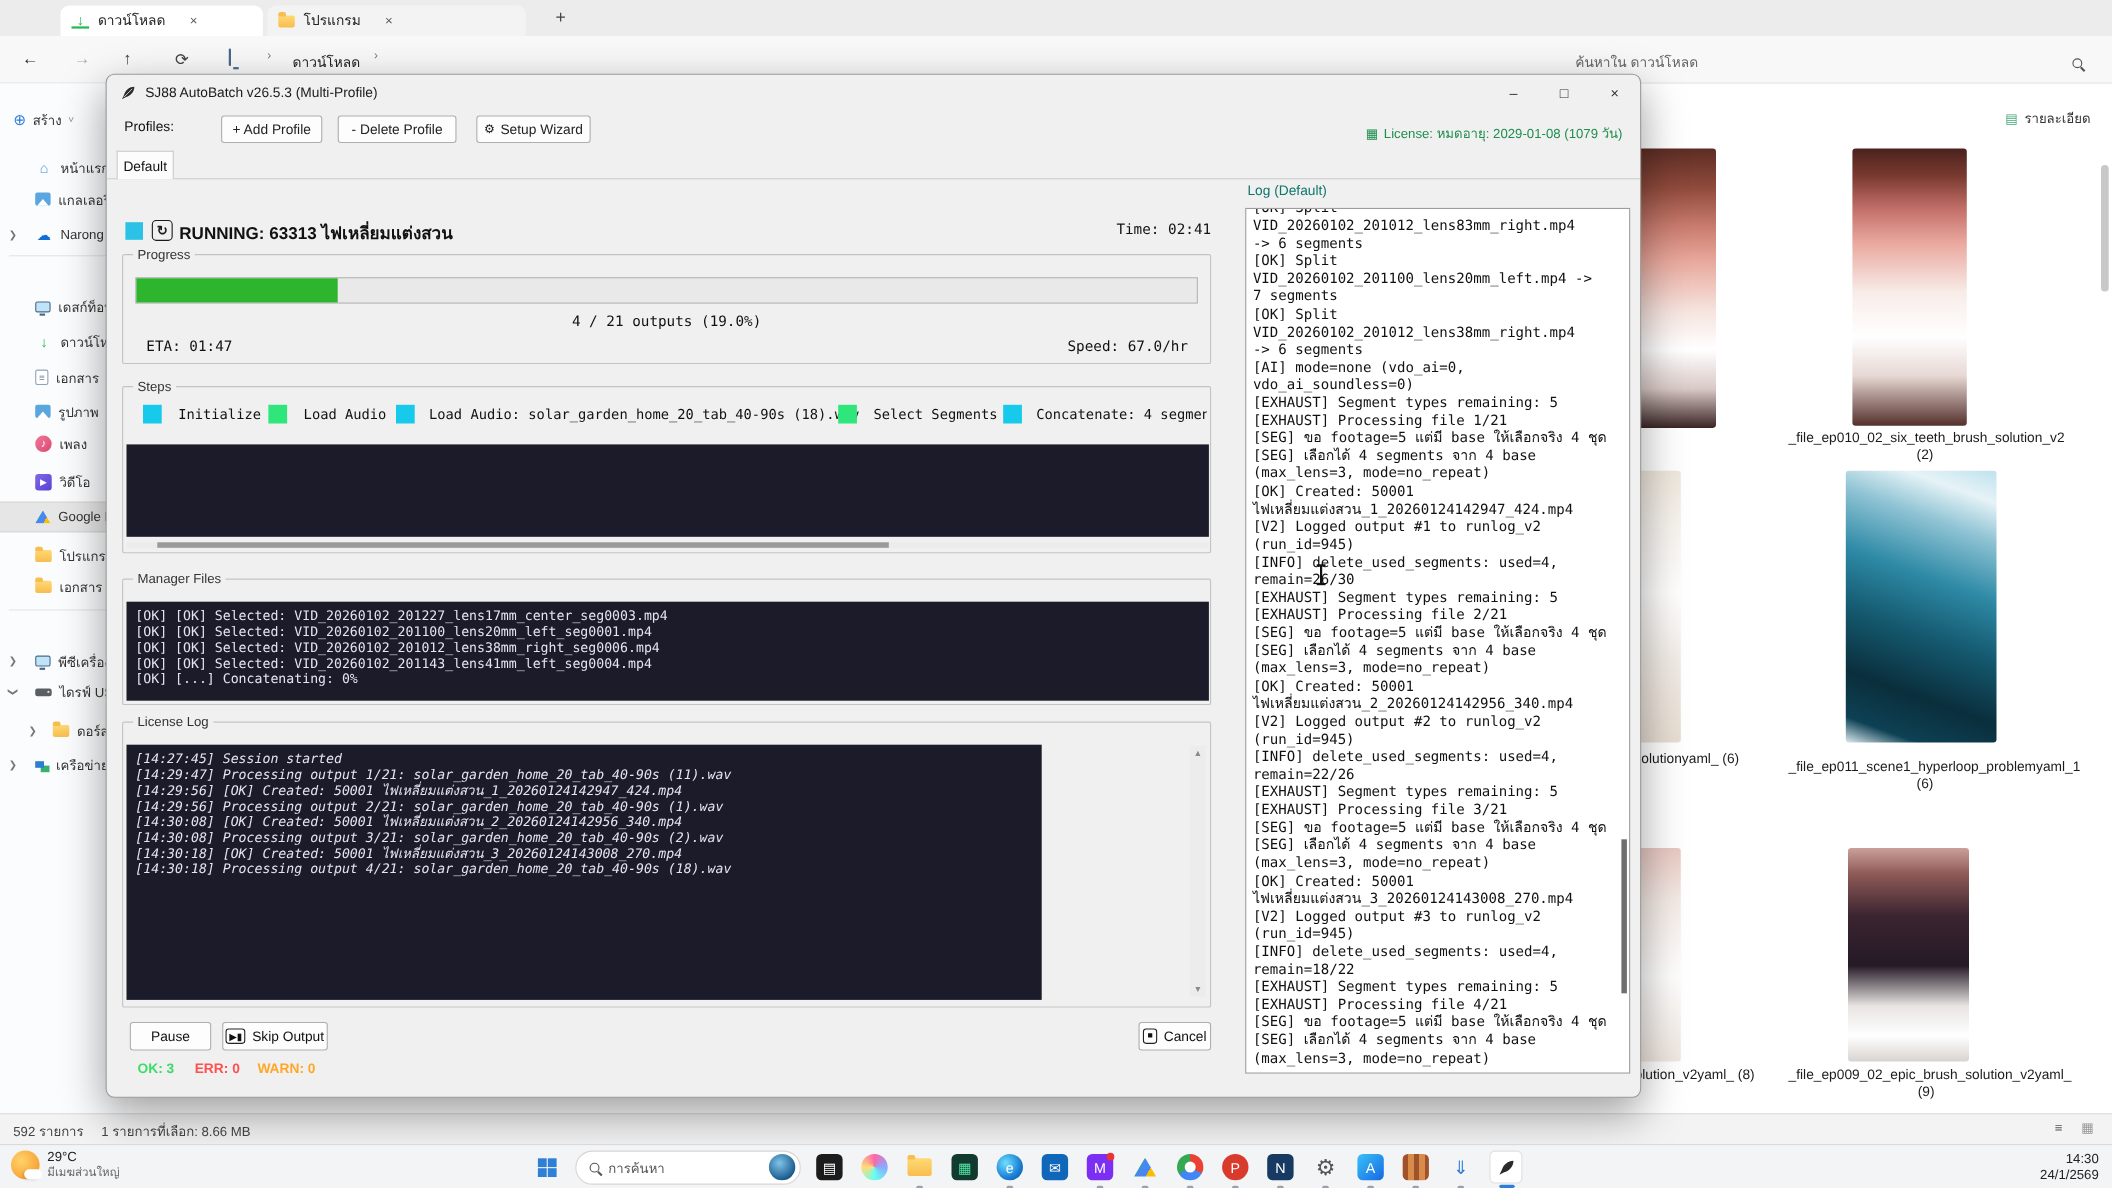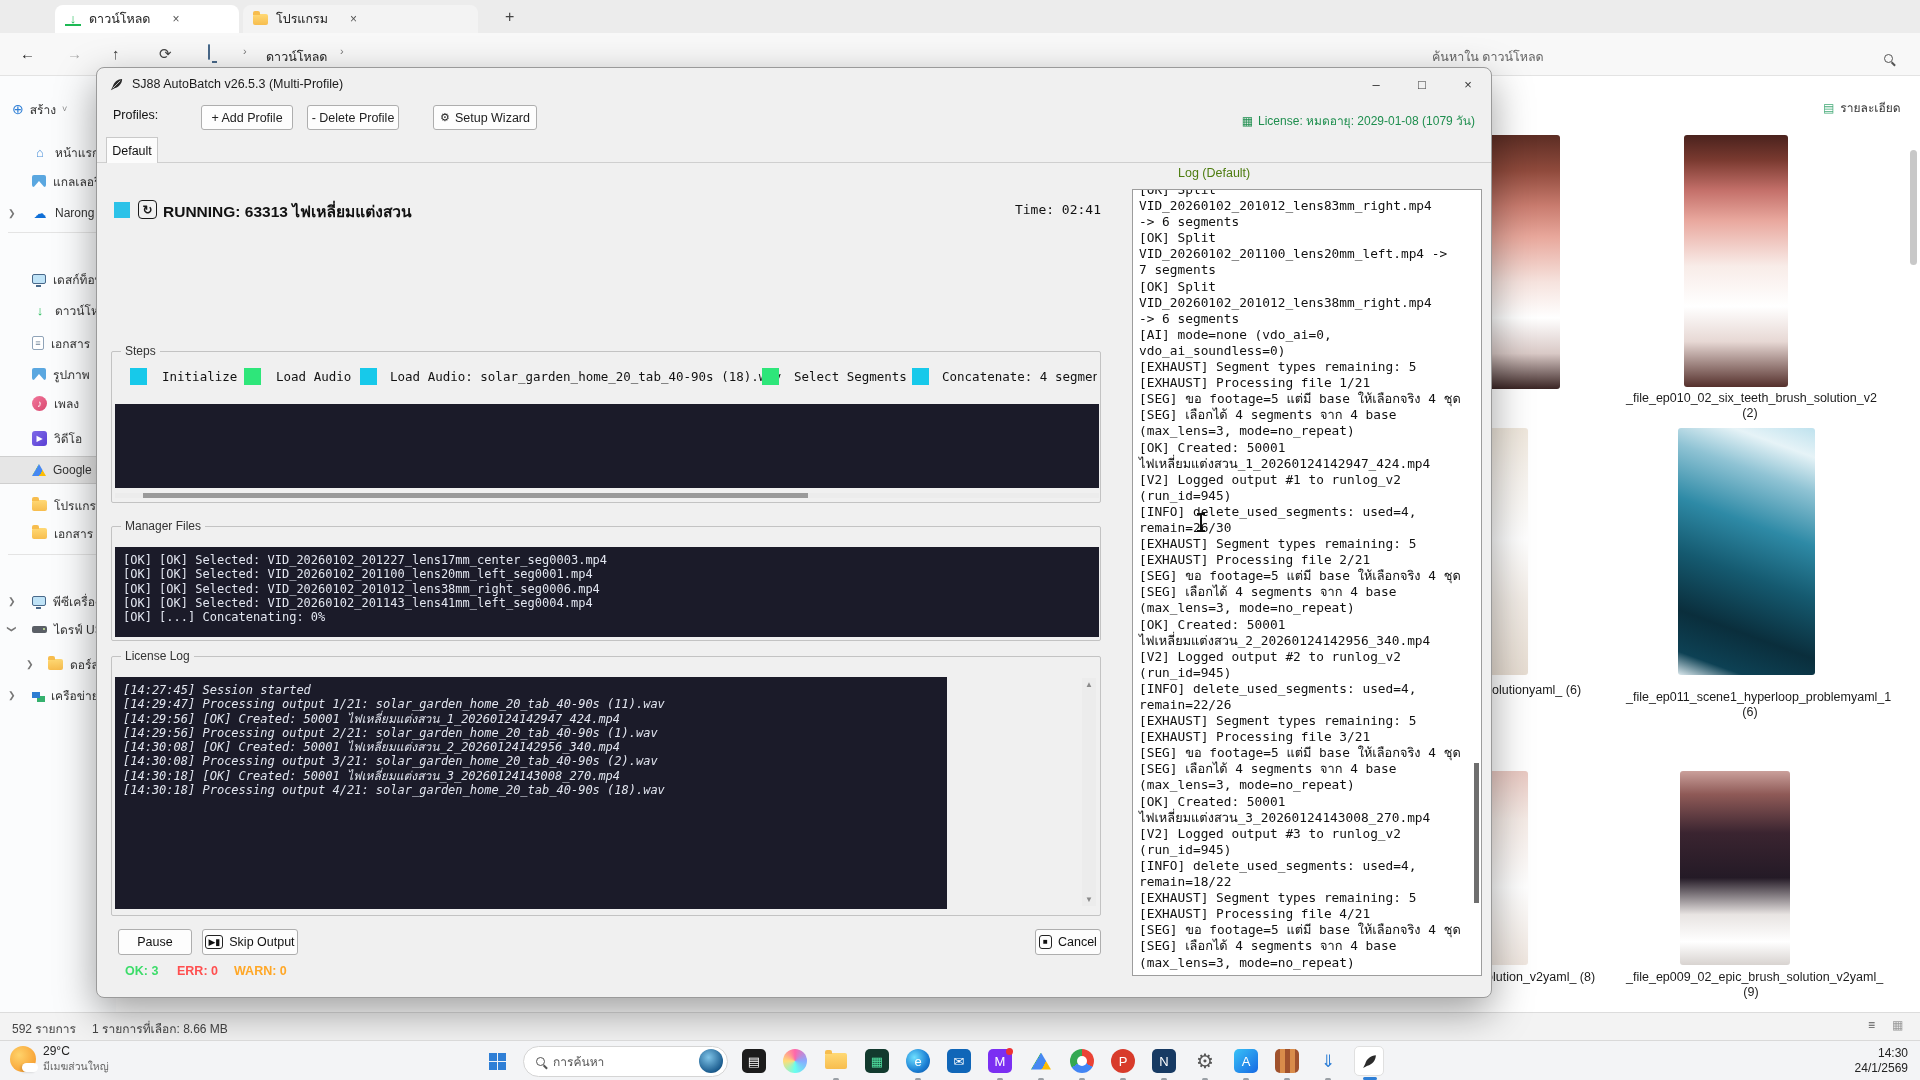--- a/index.html
+++ b/index.html
@@ -76,21 +76,21 @@
   .c-cyan { background:#17c9ea; }
   .c-green { background:#2ee67a; }
   #hscroll { position:absolute; left:3px; bottom:4px; width:984px; height:5px; background:#ececec; }
   #hscroll .th { position:absolute; left:28px; width:665px; height:5px; background:#9a9a9a; }
   .vsb { position:absolute; right:1px; top:1px; bottom:1px; width:14px; background:#ececec; display:flex; flex-direction:column; justify-content:space-between; align-items:center; font-size:8px; color:#8a8a8a; padding:2px 0; }
   .cbtn { position:absolute; top:861px; height:26px; background:#fdfdfd; border:1px solid #aeaeae; border-radius:3px; font-size:12.5px; color:#111; display:flex; align-items:center; justify-content:center; gap:6px; }
   .cnt { position:absolute; top:896px; font-size:12.5px; font-weight:bold; }
   #logbox { position:absolute; left:1035px; top:121px; width:350px; height:787px; background:#fff; border:1px solid #9d9d9d; overflow:hidden; }
   #logbox pre { margin:2px 6px 0 6px; margin-top:-8px; font-family:"DejaVu Sans Mono",monospace; font-size:12.8px; line-height:16.1px; color:#111; white-space:pre-wrap; word-break:break-all; }
   #logthumb { position:absolute; left:1377px; top:695px; width:5px; height:140px; background:#6f6f6f; }
-  #loglabel { position:absolute; left:1037px; top:98px; font-size:12.5px; color:#4d7c0f;margin-left:44px; }
+  #loglabel { position:absolute; left:1037px; top:98px; font-size:12.5px; color:#0f766e; }
 
   
   #taskbar { position:absolute; left:0; top:1040px; width:1920px; height:40px; background:rgba(243,244,246,.97); border-top:1px solid #d9d9d9; z-index:20; }
   #weather { position:absolute; left:10px; top:3px; display:flex; gap:7px; align-items:center; }
   #wico { width:26px; height:26px; border-radius:50%; background:radial-gradient(circle at 35% 35%,#ffd36b,#f59122); position:relative; }
   #wico::after { content:''; position:absolute; right:-2px; bottom:0; width:16px; height:9px; background:#fff; border-radius:8px; box-shadow:-2px 1px 2px rgba(0,0,0,.1); }
   #wtxt { font-size:12px; color:#222; line-height:15px; }
   #wtxt .sub { font-size:10.5px; color:#666; }
   #tbcenter { position:absolute; left:482px; top:0; height:40px; display:flex; align-items:center; gap:11px; }
   .tbslot { width:30px; height:30px; display:flex; align-items:center; justify-content:center; border-radius:5px; position:relative; }
@@ -265,21 +265,21 @@
     <div class="winbtns">
       <div class="winbtn">–</div>
       <div class="winbtn">□</div>
       <div class="winbtn">×</div>
     </div>
   </div>
 
   <div id="profrow">
     <span class="abs" style="left:16px;top:7px;font-size:12.5px;color:#111;">Profiles:</span>
     <div class="pbtn" style="left:104px;width:92px;">+ Add Profile</div>
-    <div class="pbtn" style="left:157px;left:210px;width:92px;">- Delete Profile</div>
+    <div class="pbtn" style="left:157px;left:210px;width:108px;">- Delete Profile</div>
     <div class="pbtn" style="left:336px;width:104px;">
       <span style="font-size:11px;">⚙</span>
       <span>Setup Wizard</span>
     </div>
     <div id="license">
       <span>▦</span>
       <span>License: หมดอายุ: 2029-01-08 (1079 วัน)</span>
     </div>
   </div>
 
@@ -287,20 +287,29 @@
   <div id="profline"></div>
 
 
   <div id="runrow">
     <div id="runsq"></div>
     <div id="runico">↻</div>
     <div id="runtext">RUNNING: 63313 ไฟเหลี่ยมแต่งสวน</div>
     <div id="timelabel">Time:  02:41</div>
   </div>
 
+  <div class="gbox" style="top:163px;height:100px;">
+    <span class="gleg">Progress</span>
+    <div class="pbar">
+        <div class="pfill" style="width:19%;"></div>
+      </div>
+    <div class="abs mono" style="left:0;right:0;top:53px;text-align:center;font-size:13px;color:#111;">4 / 21 outputs (19.0%)</div>
+    <div class="abs mono" style="left:21px;top:76px;font-size:13px;color:#111;">ETA: 01:47</div>
+    <div class="abs mono" style="right:20px;top:76px;font-size:13px;color:#111;">Speed: 67.0/hr</div>
+  </div>
 
   <div class="gbox" style="top:283px;height:152px;">
     <span class="gleg">Steps</span>
     <div class="chip c-cyan" style="left:18px;"></div>
       <span class="chiplab" style="left:50px;">Initialize</span>
     <div class="chip c-green" style="left:132px;"></div>
       <span class="chiplab" style="left:164px;">Load Audio</span>
     <div class="chip c-cyan" style="left:248px;"></div>
       <span class="chiplab" style="left:278px;">Load Audio: solar_garden_home_20_tab_40-90s (18).wav</span>
     <div class="chip c-green" style="left:650px;"></div>

